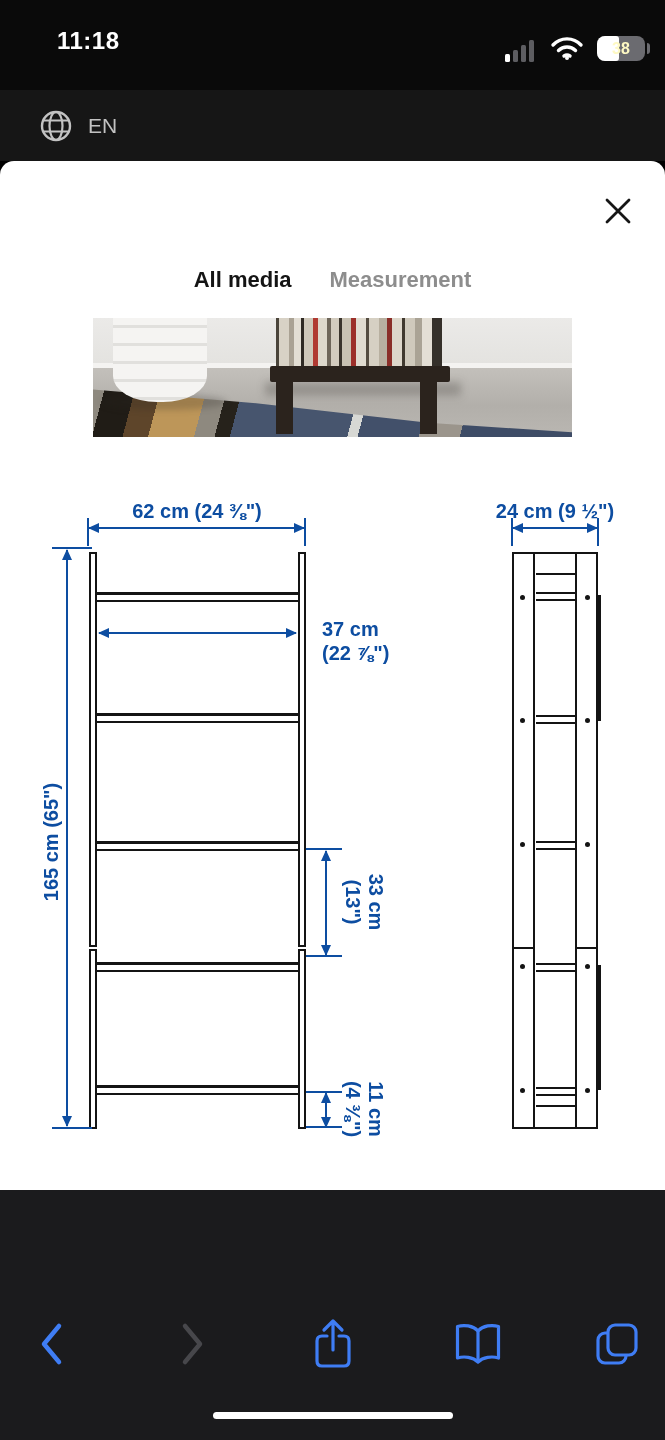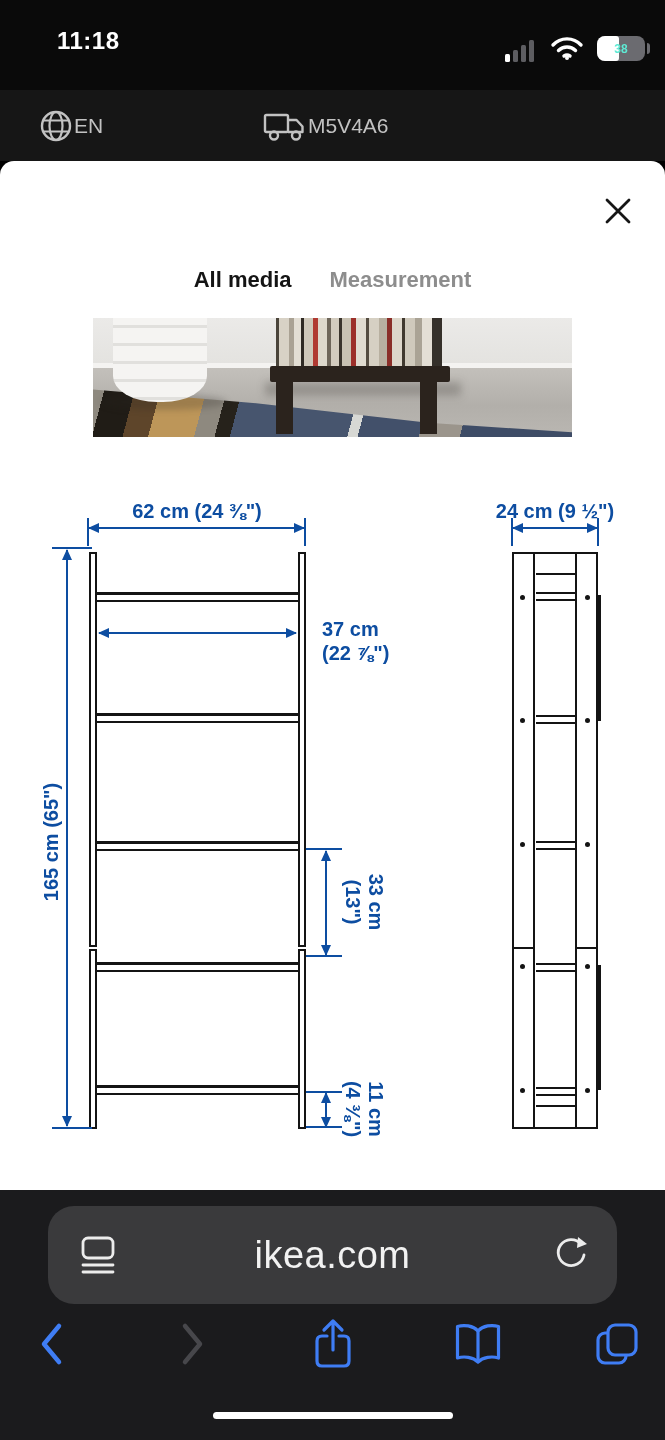--- a/index.html
+++ b/index.html
@@ -11,26 +11,26 @@
   .time { position:absolute; left:57px; top:27px; color:#fff; font-size:24px; font-weight:700; letter-spacing:.5px; }
   .cell-bars { position:absolute; left:505px; top:40px; width:34px; height:22px; }
   .cell-bars span { position:absolute; bottom:0; width:5px; border-radius:1.5px; background:#5d5d61; }
   .cell-bars span:nth-child(1){ left:0;  height:8px;  background:#fff; }
   .cell-bars span:nth-child(2){ left:8px; height:12px; }
   .cell-bars span:nth-child(3){ left:16px; height:17px; }
   .cell-bars span:nth-child(4){ left:24px; height:22px; }
   .wifi { position:absolute; left:549px; top:35px; }
   .battery { position:absolute; left:597px; top:36px; width:48px; height:25px; border-radius:8px; background:#6b6b70; }
   .battery .fill { position:absolute; left:0; top:0; bottom:0; width:45%; background:#fff; border-radius:8px 3px 3px 8px; }
-  .battery .pct { position:absolute; inset:0; display:flex; align-items:center; justify-content:center; font-size:12px; font-weight:700; color:#5eead4; }
+  .battery .pct { position:absolute; inset:0; display:flex; align-items:center; justify-content:center; font-size:16px; font-weight:700; color:#fef9c3; }
   .battery .nub { position:absolute; right:-5px; top:7px; width:3.5px; height:11px; border-radius:0 3px 3px 0; background:#6b6b70; }
 
   
   .site-header { position:absolute; left:0; top:90px; width:665px; height:71px; background:#161616; }
-  .hdr-item { position:absolute; display:flex; align-items:center; gap:0; color:#c2c2c2; font-size:21px; }
+  .hdr-item { position:absolute; display:flex; align-items:center; gap:14px; color:#c2c2c2; font-size:21px; }
   .hdr-lang  { left:38px; top:16px; height:40px; }
   .hdr-ship  { left:262px; top:16px; height:40px; }
   .hdr-store { left:441px; top:16px; height:40px; }
 
   
   .sheet { position:absolute; left:0; top:161px; width:665px; height:1029px; background:#fff; border-radius:14px 14px 0 0; }
   .close-btn { position:absolute; left:598px; top:30px; width:40px; height:40px; display:flex; align-items:center; justify-content:center; cursor:pointer; }
   .tabs { position:absolute; left:0; top:106px; width:665px; display:flex; justify-content:center; gap:38px; }
   .tab { font-size:22px; font-weight:700; }
   .tab-active { color:#141414; }
@@ -118,29 +118,20 @@
 
 <div class="site-header">
   <div class="hdr-item hdr-lang">
     <svg width="36" height="36" viewBox="0 0 36 36" fill="none">
       <circle cx="18" cy="18" r="14" stroke="#c2c2c2" stroke-width="2.4"></circle>
       <ellipse cx="18" cy="18" rx="6.5" ry="14" stroke="#c2c2c2" stroke-width="2.2"></ellipse>
       <path d="M5 12.5 h26 M5 23.5 h26" stroke="#c2c2c2" stroke-width="2.2"></path>
     </svg>
     <span>EN</span>
   </div>
-  <div class="hdr-item hdr-ship">
-    <svg width="46" height="36" viewBox="0 0 46 36" fill="none">
-      <rect x="3" y="7" width="23" height="17" rx="1.5" stroke="#c2c2c2" stroke-width="2.4"></rect>
-      <path d="M26 12 h8.5 l6 6.5 V24 h-14.5" stroke="#c2c2c2" stroke-width="2.4" stroke-linejoin="round"></path>
-      <circle cx="12" cy="27.5" r="4" stroke="#c2c2c2" stroke-width="2.4"></circle>
-      <circle cx="34" cy="27.5" r="4" stroke="#c2c2c2" stroke-width="2.4"></circle>
-    </svg>
-    <span>M5V4A6</span>
-  </div>
 </div>
 
 <div class="sheet">
 
   <div class="close-btn">
     <svg width="30" height="30" viewBox="0 0 30 30">
       <path d="M4 4 L26 26 M26 4 L4 26" stroke="#161616" stroke-width="2.8" stroke-linecap="round"></path>
     </svg>
   </div>
 
@@ -253,35 +244,20 @@
   <div class="dot" style="left:585px; top:803px;"></div>
   <div class="dot" style="left:520px; top:927px;"></div>
   <div class="dot" style="left:585px; top:927px;"></div>
 
   <div class="anchor-bar" style="top:434px; height:126px;"></div>
   <div class="anchor-bar" style="top:804px; height:125px;"></div>
 </div>
 
 <div class="bottom-bar">
 
-  <div class="url-pill">
-    <div class="pill-icon-left">
-      <svg width="40" height="42" viewBox="0 0 40 42" fill="none">
-        <rect x="5" y="4" width="30" height="20" rx="5" stroke="#ececec" stroke-width="2.8"></rect>
-        <path d="M5 31 h30 M5 38 h30" stroke="#ececec" stroke-width="2.8" stroke-linecap="round"></path>
-      </svg>
-    </div>
-    <div class="url-text">ikea.com</div>
-    <div class="pill-icon-right">
-      <svg width="40" height="42" viewBox="0 0 40 42" fill="none">
-        <path d="M30 10 A13 13 0 1 0 33 21" stroke="#ececec" stroke-width="2.8" fill="none" stroke-linecap="round"></path>
-        <polygon points="27,3 36,10 26,14" fill="#ececec"></polygon>
-      </svg>
-    </div>
-  </div>
 
   <div class="nav-btn" style="left:23px;">
     <svg width="28" height="46" viewBox="0 0 28 46" fill="none">
       <path d="M22 5 L7 23 L22 41" stroke="#3f7df4" stroke-width="4.5" stroke-linecap="round" stroke-linejoin="round" fill="none"></path>
     </svg>
   </div>
   <div class="nav-btn" style="left:165px;">
     <svg width="28" height="46" viewBox="0 0 28 46" fill="none">
       <path d="M6 5 L21 23 L6 41" stroke="#47474b" stroke-width="4.5" stroke-linecap="round" stroke-linejoin="round" fill="none"></path>
     </svg>

